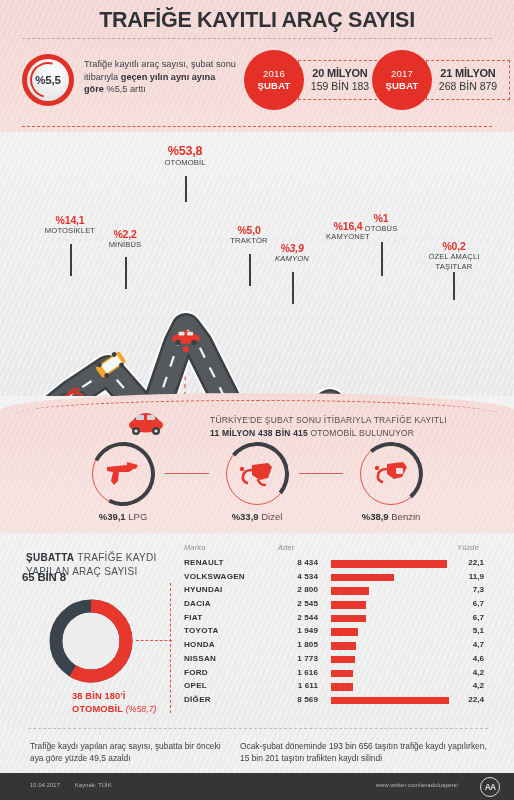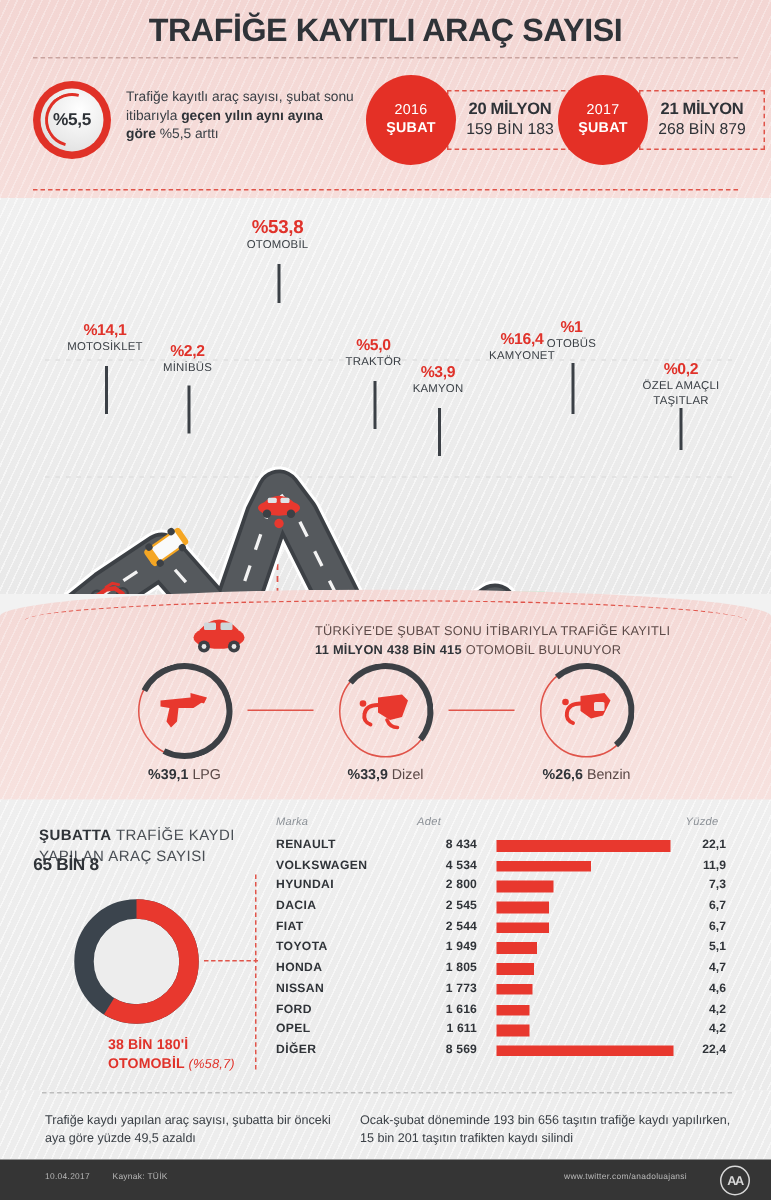--- a/index.html
+++ b/index.html
@@ -407,21 +407,21 @@
       <div class="nm">MİNİBÜS</div>
     </div>
     <div class="vlabel" style="left:139px; top:12px; width:92px;">
       <div class="pc" style="font-size:12.5px;">%53,8</div>
       <div class="nm">OTOMOBİL</div>
     </div>
     <div class="vlabel" style="left:210px; top:92px; width:78px;">
       <div class="pc">%5,0</div>
       <div class="nm">TRAKTÖR</div>
     </div>
-    <div class="vlabel" style="left:254px; top:110px; width:76px;">
+    <div class="vlabel" style="left:254px; top:110px; width:76px;font-style:italic;">
       <div class="pc">%3,9</div>
       <div class="nm">KAMYON</div>
     </div>
     <div class="vlabel" style="left:306px; top:62px; width:84px;margin-top:26px;">
       <div class="pc">%16,4</div>
       <div class="nm">KAMYONET</div>
     </div>
     <div class="vlabel" style="left:350px; top:80px; width:62px;">
       <div class="pc">%1</div>
       <div class="nm">OTOBÜS</div>
@@ -485,21 +485,21 @@
       <div class="gauge-ring">
         <div class="base"></div>
         <div class="arc" style="border-top-color:#3c4045;border-right-color:#3c4045;transform:rotate(4deg);"></div>
         <svg class="gauge-icon" width="38" height="30" viewBox="0 0 38 30">
           <path d="M15 5 L31 3 L35 8 L30 18 L22 20 L15 15 Z" fill="#e8382e"></path>
           <rect x="24" y="9" width="7" height="6" rx="1" fill="#f3dedd"></rect>
           <path d="M15 10 Q7 10 6 16 Q5 21 10 23" stroke="#e8382e" stroke-width="2.6" fill="none" stroke-linecap="round"></path>
           <circle cx="5" cy="9" r="2.2" fill="#e8382e"></circle>
         </svg>
       </div>
-      <div class="gauge-lbl"><b>%26,6</b><span> Benzin</span></div>
+      <div class="gauge-lbl"><b>%38,9</b><span> Benzin</span></div>
     </div>
   </div>
 
   <div id="tablesec">
     <div id="tbl-title"><b>ŞUBATTA</b><span> TRAFİĞE KAYDI YAPILAN ARAÇ SAYISI</span></div>
 
     <svg id="donut" viewBox="0 0 88 88">
       <circle cx="44" cy="44" r="35" fill="none" stroke="#3b444d" stroke-width="13"></circle>
       <circle cx="44" cy="44" r="35" fill="none" stroke="#e8382e" stroke-width="13" stroke-dasharray="129 91" stroke-dashoffset="0" transform="rotate(-90 44 44)"></circle>
       <circle cx="44" cy="44" r="28" fill="#ededed"></circle>

